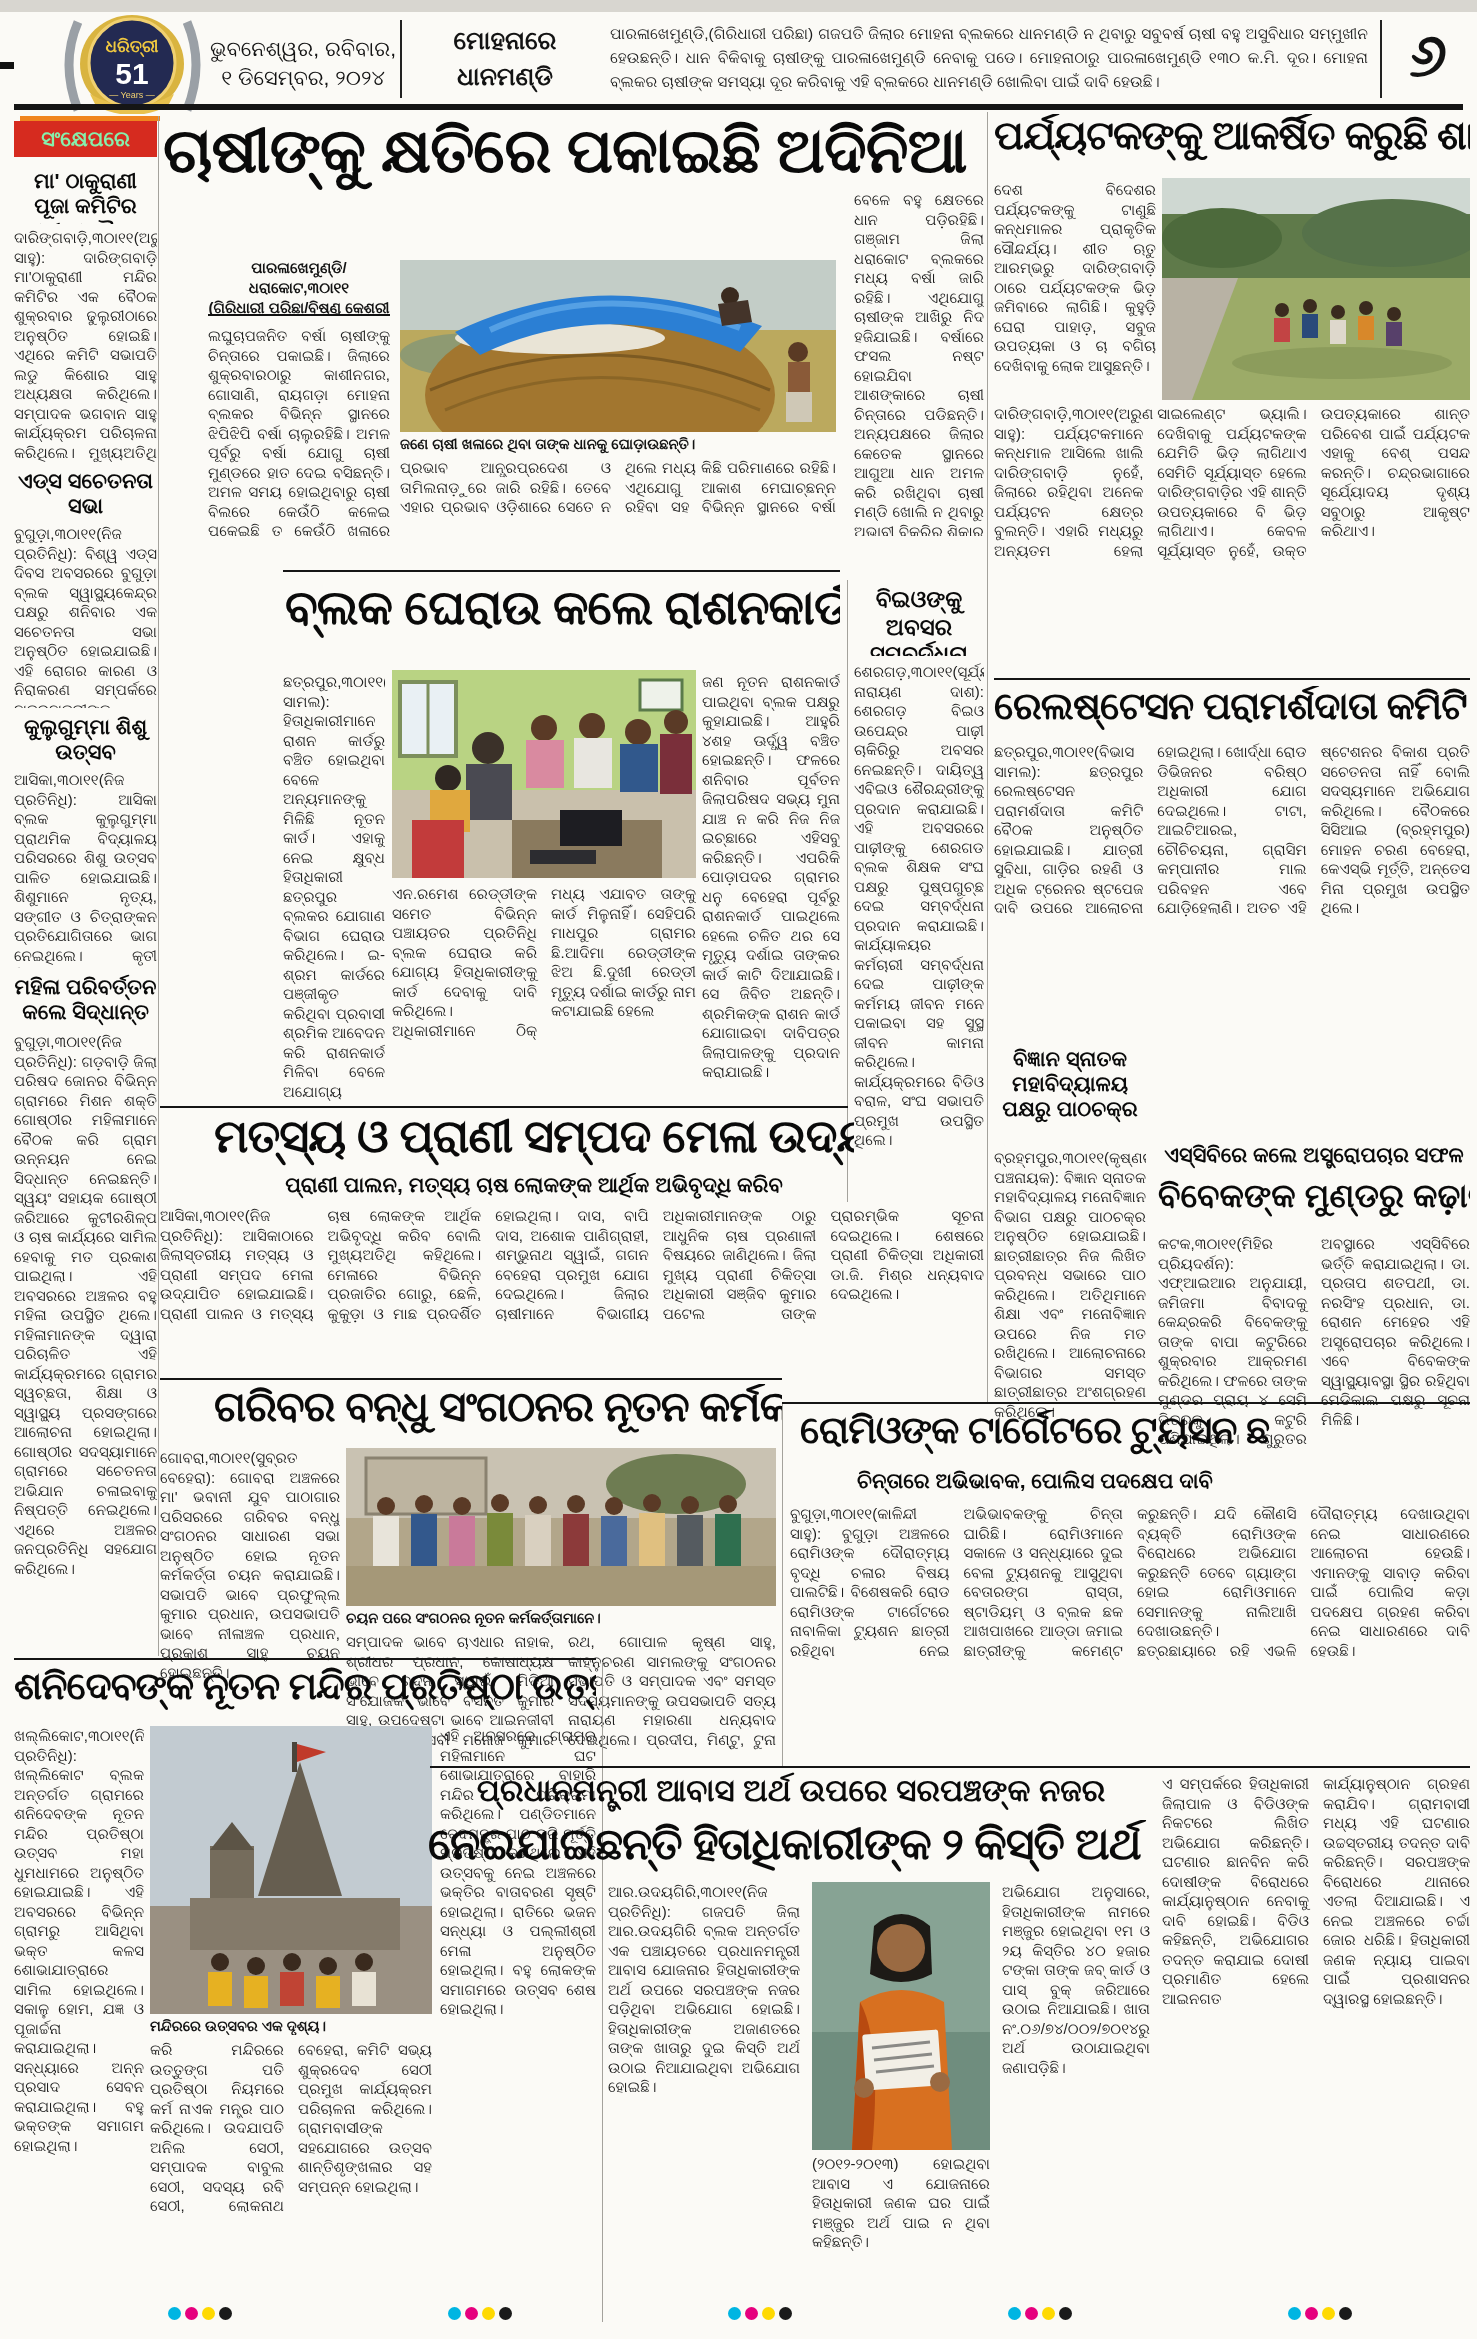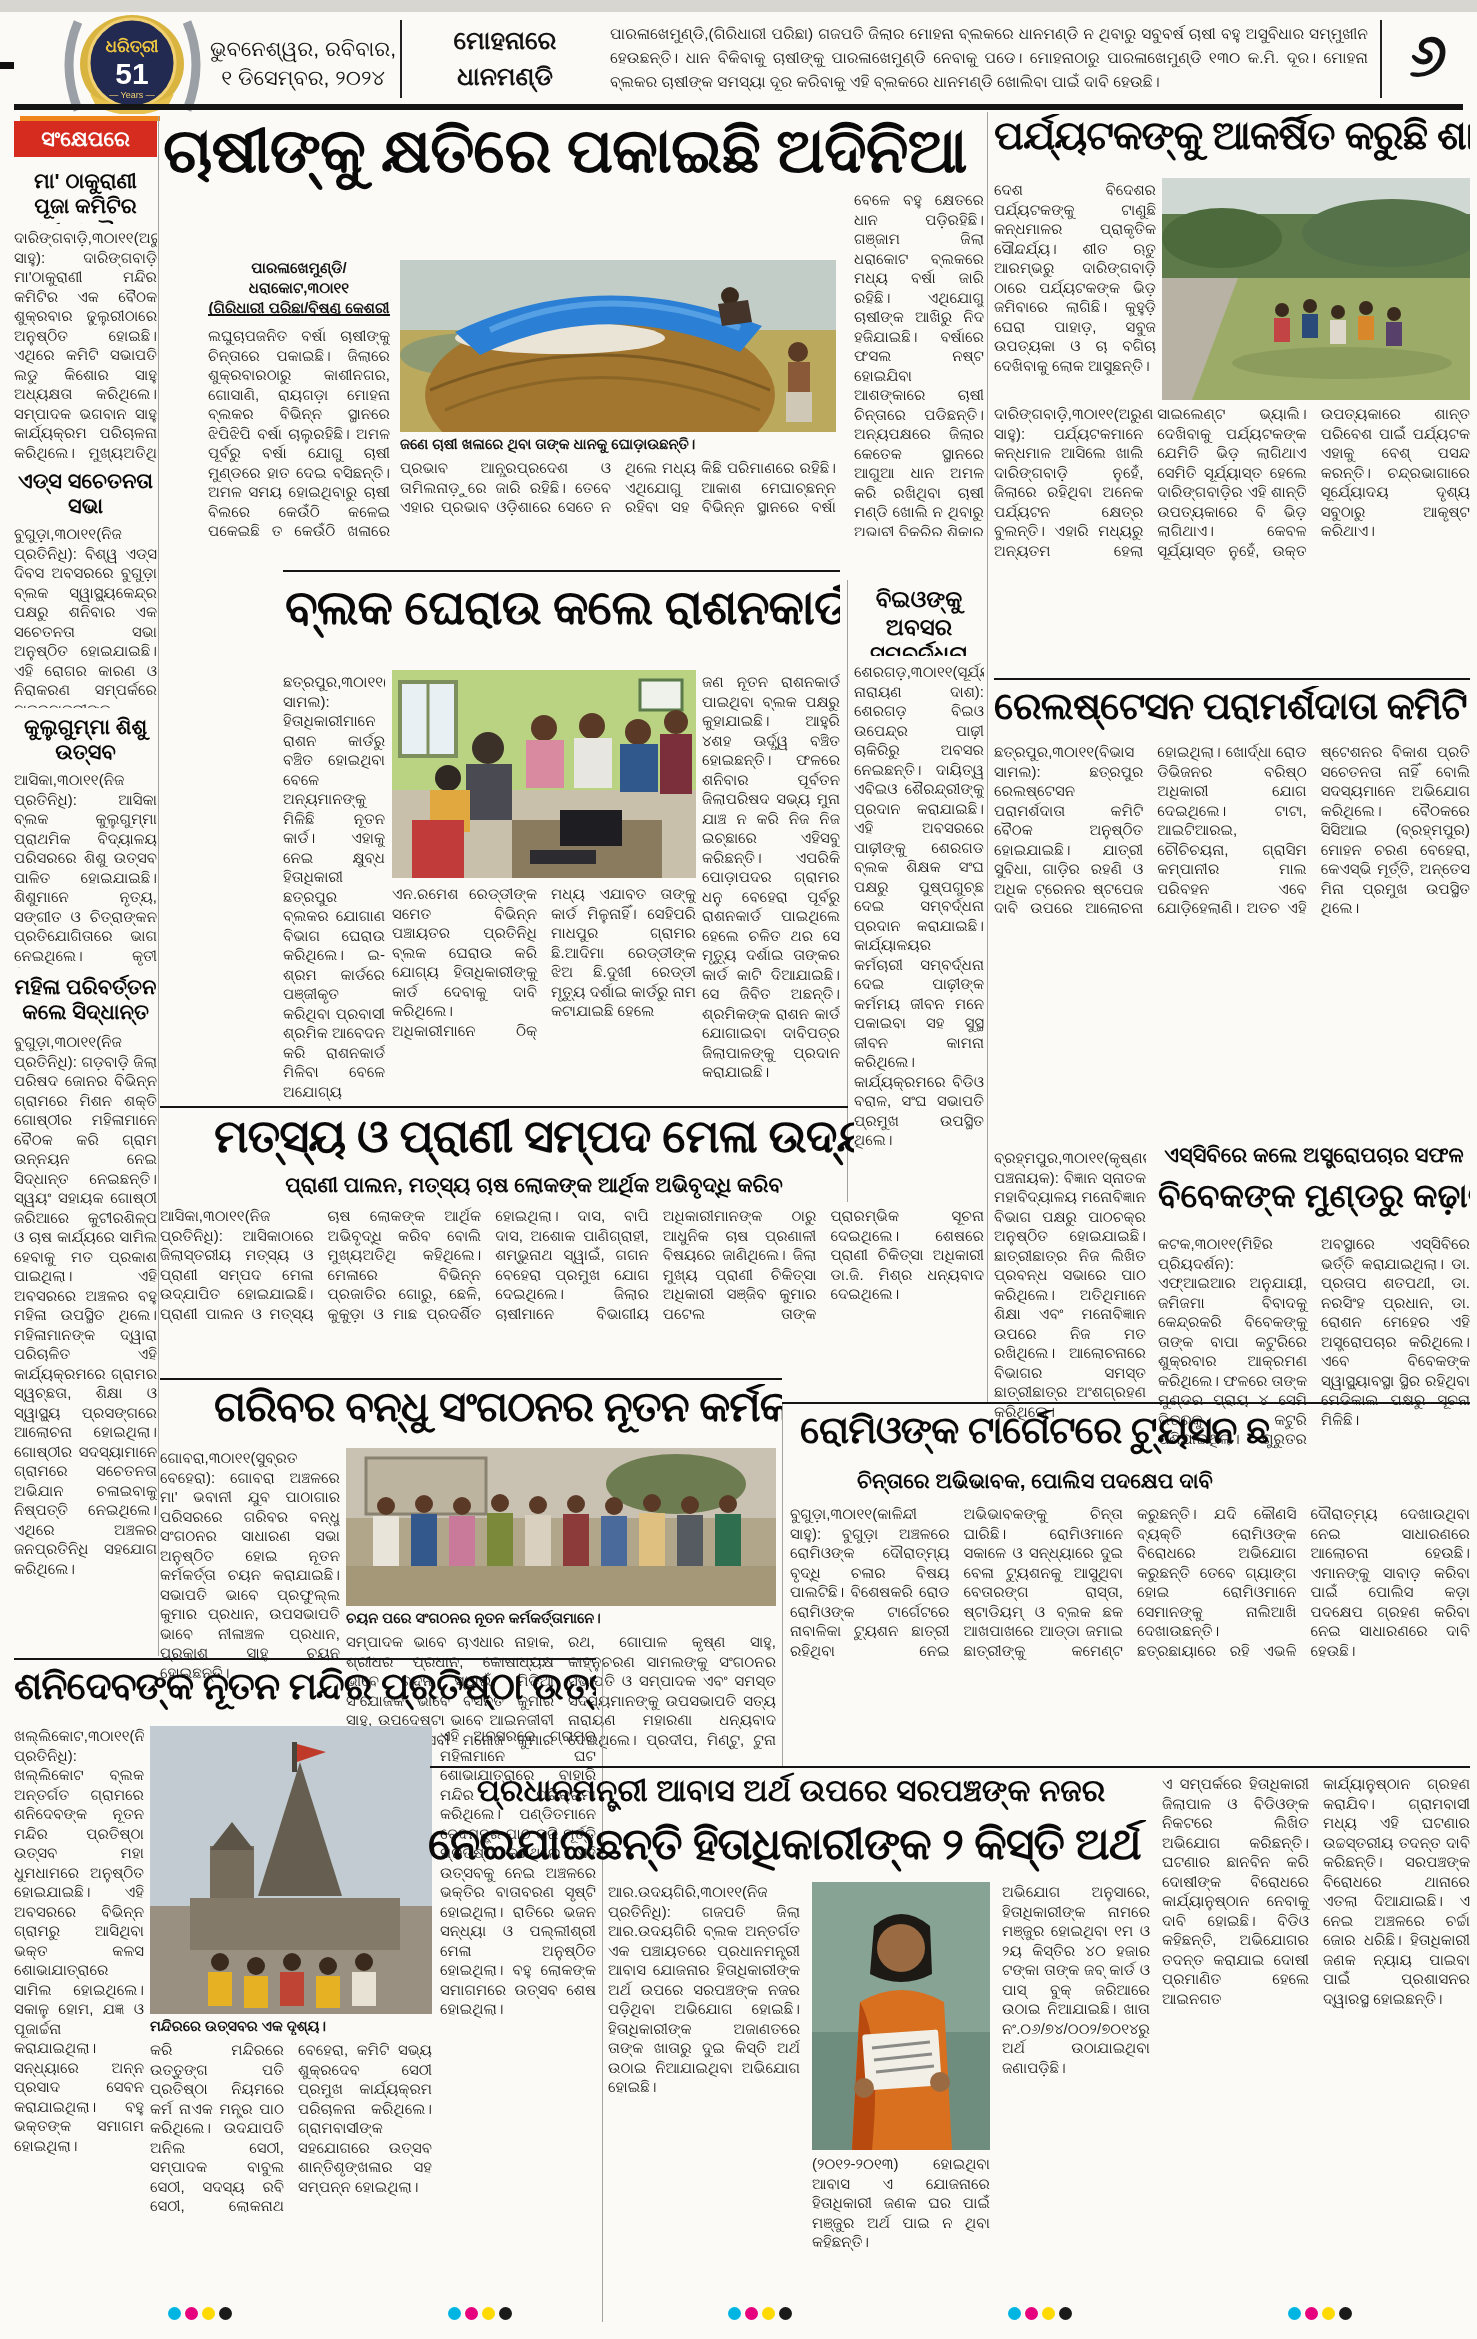--- a/index.html
+++ b/index.html
@@ -11,21 +11,21 @@
   .bt{font-size:15px;line-height:19.5px;text-align:justify;overflow:hidden;color:#1c1c1c;}
   .c2{column-count:2;column-gap:14px;}
   .c3{column-count:3;column-gap:14px;}
   .c4{column-count:4;column-gap:14px;}
   .c5{column-count:5;column-gap:14px;}
   .cap{font-size:14.5px;font-weight:bold;overflow:hidden;white-space:nowrap;}
   .ruleh{background:#151515;}
   .rulev{background:#a4a29c;width:1px;}
   .ctr{text-align:center;}
   .byline{font-weight:bold;font-size:15px;line-height:20px;text-align:center;overflow:hidden;}
-  .redbox{background:#d62b1f;color:#ffffff;font-weight:bold;font-size:21px;text-align:center;line-height:36px;overflow:hidden;}
+  .redbox{background:#d62b1f;color:#86efac;font-weight:bold;font-size:21px;text-align:center;line-height:36px;overflow:hidden;}
   .photo{overflow:hidden;background:#cfcabc;}
   .photo svg{display:block;}
   .dot{display:inline-block;width:13px;height:13px;border-radius:50%;margin-right:4px;vertical-align:middle;}
 </style>
 </head>
 <body>
 
 <div class="page">
 
   <div class="abs" style="left:0;top:50px;width:14px;height:7px;background:#111;"></div>
@@ -214,20 +214,21 @@
       </g>
       <ellipse cx="180" cy="185" rx="110" ry="16" fill="#8c9c5c"></ellipse>
     </svg>
   </div>
   <div class="abs bt c3" style="left:994px;top:392px;width:476px;height:272px;">ଦାରିଙ୍ଗବାଡ଼ି,୩୦ା୧୧(ଅରୁଣ ସାହୁ): ପର୍ଯ୍ୟଟକମାନେ କନ୍ଧମାଳ ଆସିଲେ ଖାଲି ଦାରିଙ୍ଗବାଡ଼ି ନୁହେଁ, ଜିଲାରେ ରହିଥିବା ଅନେକ ପର୍ଯ୍ୟଟନ କ୍ଷେତ୍ର ବୁଲନ୍ତି। ଏହାରି ମଧ୍ୟରୁ ଅନ୍ୟତମ ହେଲା ସାଇଲେଣ୍ଟ ଭ୍ୟାଲି। ଦେଖିବାକୁ ପର୍ଯ୍ୟଟକଙ୍କ ଯେମିତି ଭିଡ଼ ଲାଗିଥାଏ ସେମିତି ସୂର୍ଯ୍ୟାସ୍ତ ହେଲେ ଦାରିଙ୍ଗବାଡ଼ିର ଏହି ଶାନ୍ତି ଉପତ୍ୟକାରେ ବି ଭିଡ଼ ଲାଗିଥାଏ। କେବଳ ସୂର୍ଯ୍ୟାସ୍ତ ନୁହେଁ, ଉକ୍ତ ଉପତ୍ୟକାରେ ଶାନ୍ତ ପରିବେଶ ପାଇଁ ପର୍ଯ୍ୟଟକ ଏହାକୁ ବେଶ୍ ପସନ୍ଦ କରନ୍ତି। ଚନ୍ଦ୍ରଭାଗାରେ ସୂର୍ଯ୍ୟୋଦୟ ଦୃଶ୍ୟ ସବୁଠାରୁ ଆକୃଷ୍ଟ କରିଥାଏ।</div>
 
   <div class="abs ruleh" style="left:994px;top:666px;width:476px;height:2px;"></div>
   <div class="abs hl" style="left:994px;top:674px;width:476px;height:50px;font-size:38px;">ରେଲଷ୍ଟେସନ ପରାମର୍ଶଦାତା କମିଟି ବୈଠକ</div>
   <div class="abs bt c3" style="left:994px;top:730px;width:476px;height:298px;">ଛତ୍ରପୁର,୩୦ା୧୧(ବିଭାସ ସାମଲ): ଛତ୍ରପୁର ରେଲଷ୍ଟେସନ ପରାମର୍ଶଦାତା କମିଟି ବୈଠକ ଅନୁଷ୍ଠିତ ହୋଇଯାଇଛି। ଯାତ୍ରୀ ସୁବିଧା, ଗାଡ଼ିର ରହଣି ଓ ଅଧିକ ଟ୍ରେନର ଷ୍ଟପେଜ ଦାବି ଉପରେ ଆଲୋଚନା ହୋଇଥିଲା। ଖୋର୍ଦ୍ଧା ରୋଡ ଡିଭିଜନର ବରିଷ୍ଠ ଅଧିକାରୀ ଯୋଗ ଦେଇଥିଲେ। ଟାଟା, ଆଇଟିଆରଇ, ଚୌଚିଚୟନା, ଗ୍ରାସିମ କମ୍ପାନୀର ମାଲ ପରିବହନ ଏବେ ଯୋଡ଼ିହେଲାଣି। ଅତଚ ଏହି ଷ୍ଟେଶନର ବିକାଶ ପ୍ରତି ସଚେତନତା ନାହିଁ ବୋଲି ସଦସ୍ୟମାନେ ଅଭିଯୋଗ କରିଥିଲେ। ବୈଠକରେ ସିସିଆଇ (ବ୍ରହ୍ମପୁର) ମୋହନ ଚରଣ ବେହେରା, କେଏସ୍‌ଭି ମୂର୍ତ୍ତି, ଅନ୍ତେସ ମିନା ପ୍ରମୁଖ ଉପସ୍ଥିତ ଥିଲେ।</div>
 
+  <div class="abs hl2" style="left:994px;top:1034px;width:152px;height:96px;font-size:21px;">ବିଜ୍ଞାନ ସ୍ନାତକ ମହାବିଦ୍ୟାଳୟ ପକ୍ଷରୁ ପାଠଚକ୍ର</div>
   <div class="abs bt" style="left:994px;top:1136px;width:152px;height:364px;">ବ୍ରହ୍ମପୁର,୩୦ା୧୧(କୃଷ୍ଣଚନ୍ଦ୍ର ପଞ୍ଚନାୟକ): ବିଜ୍ଞାନ ସ୍ନାତକ ମହାବିଦ୍ୟାଳୟ ମନୋବିଜ୍ଞାନ ବିଭାଗ ପକ୍ଷରୁ ପାଠଚକ୍ର ଅନୁଷ୍ଠିତ ହୋଇଯାଇଛି। ଛାତ୍ରୀଛାତ୍ର ନିଜ ଲିଖିତ ପ୍ରବନ୍ଧ ସଭାରେ ପାଠ କରିଥିଲେ। ଅତିଥିମାନେ ଶିକ୍ଷା ଏବଂ ମନୋବିଜ୍ଞାନ ଉପରେ ନିଜ ମତ ରଖିଥିଲେ। ଆଲୋଚନାରେ ବିଭାଗର ସମସ୍ତ ଛାତ୍ରୀଛାତ୍ର ଅଂଶଗ୍ରହଣ କରିଥିଲେ।</div>
 
   <div class="abs hl2" style="left:1158px;top:1130px;width:312px;height:32px;font-size:21px;white-space:nowrap;">ଏସ୍‌ସିବିରେ କଲେ ଅସ୍ତ୍ରୋପଚାର ସଫଳ</div>
   <div class="abs hl2" style="left:1158px;top:1164px;width:312px;height:52px;font-size:33px;white-space:nowrap;">ବିବେକଙ୍କ ମୁଣ୍ଡରୁ କଢ଼ାଗଲା କଟୁରି</div>
   <div class="abs bt c2" style="left:1158px;top:1222px;width:312px;height:278px;">କଟକ,୩୦ା୧୧(ମିହିର ପ୍ରିୟଦର୍ଶନ): ଏଫ୍‌ଆଇଆର ଅନୁଯାୟୀ, ଜମିଜମା ବିବାଦକୁ କେନ୍ଦ୍ରକରି ବିବେକଙ୍କୁ ତାଙ୍କ ବାପା କଟୁରିରେ ଶୁକ୍ରବାର ଆକ୍ରମଣ କରିଥିଲେ। ଫଳରେ ତାଙ୍କ ମୁଣ୍ଡର ପ୍ରାୟ ୪ ସେମି ଭିତରକୁ କଟୁରି ପଶିଯାଇଥିଲା। ଗୁରୁତର ଅବସ୍ଥାରେ ଏସ୍‌ସିବିରେ ଭର୍ତ୍ତି କରାଯାଇଥିଲା। ଡା. ପ୍ରତାପ ଶତପଥୀ, ଡା. ନରସିଂହ ପ୍ରଧାନ, ଡା. ରୋଶନ ମେହେର ଏହି ଅସ୍ତ୍ରୋପଚାର କରିଥିଲେ। ଏବେ ବିବେକଙ୍କ ସ୍ୱାସ୍ଥ୍ୟାବସ୍ଥା ସ୍ଥିର ରହିଥିବା ମେଡିକାଲ ପକ୍ଷରୁ ସୂଚନା ମିଳିଛି।</div>
 
   <div class="abs ruleh" style="left:782px;top:1390px;width:688px;height:2px;"></div>
   <div class="abs rulev" style="left:782px;top:1392px;height:362px;"></div>
   <div class="abs hl" style="left:800px;top:1398px;width:470px;height:54px;font-size:38px;">ରୋମିଓଙ୍କ ଟାର୍ଗେଟରେ ଟ୍ୟୁସନ ଛାତ୍ରୀ</div>
   <div class="abs hl2" style="left:800px;top:1456px;width:470px;height:30px;font-size:21px;white-space:nowrap;">ଚିନ୍ତାରେ ଅଭିଭାବକ, ପୋଲିସ ପଦକ୍ଷେପ ଦାବି</div>

